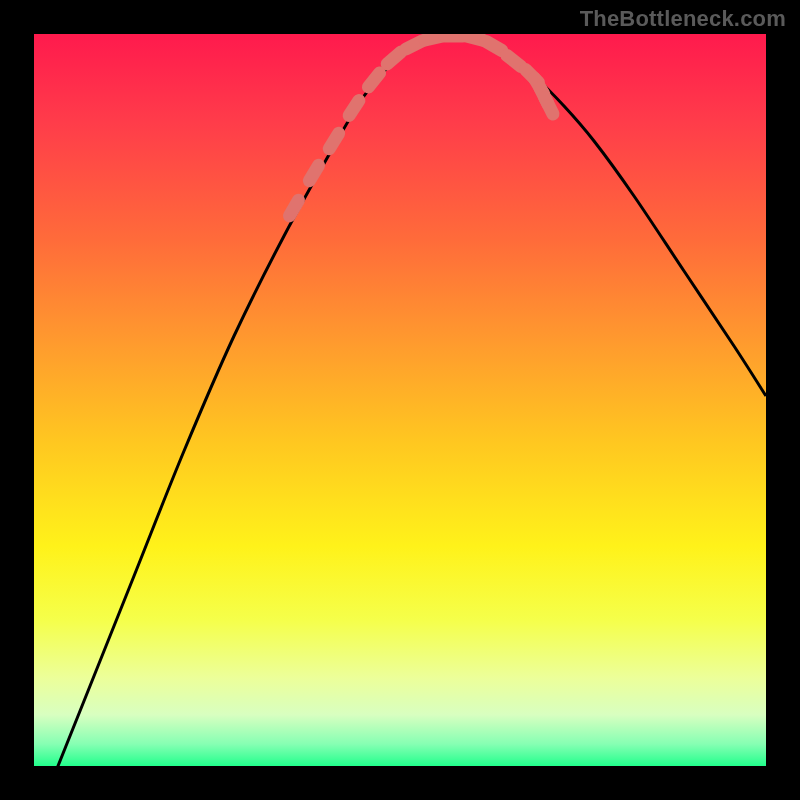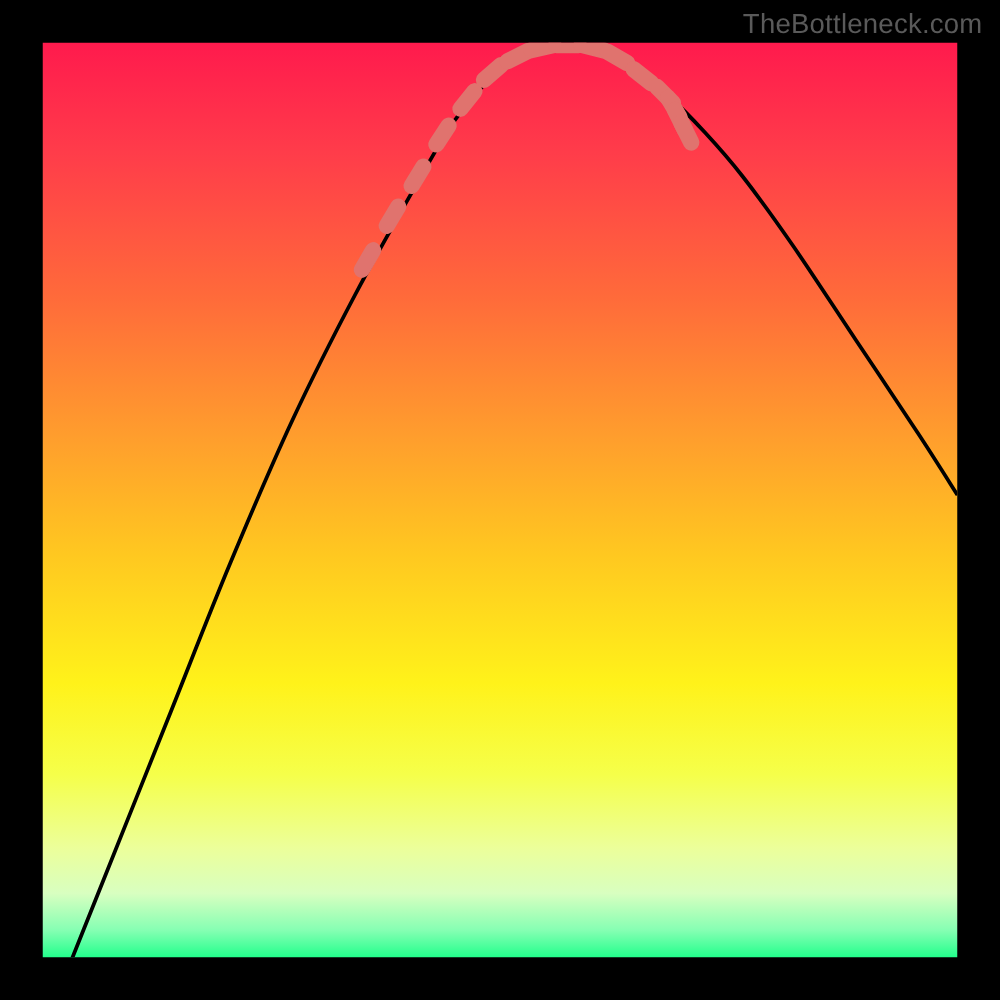--- a/index.html
+++ b/index.html
@@ -42,21 +42,21 @@
     inset: 0;
     width: 732px;
     height: 732px;
   }
   .watermark {
     position: absolute;
     top: 6px;
     right: 14px;
     color: #5a5a5a;
     font-size: 22px;
-    font-weight: 400;
+    font-weight: 700;
     letter-spacing: 0.2px;
     font-family: "Segoe UI", Arial, Helvetica, sans-serif;
     text-align: right;
   }
 </style>
 </head>
 <body>
 
 <div class="frame">
   <div class="gradient-bg"></div>

